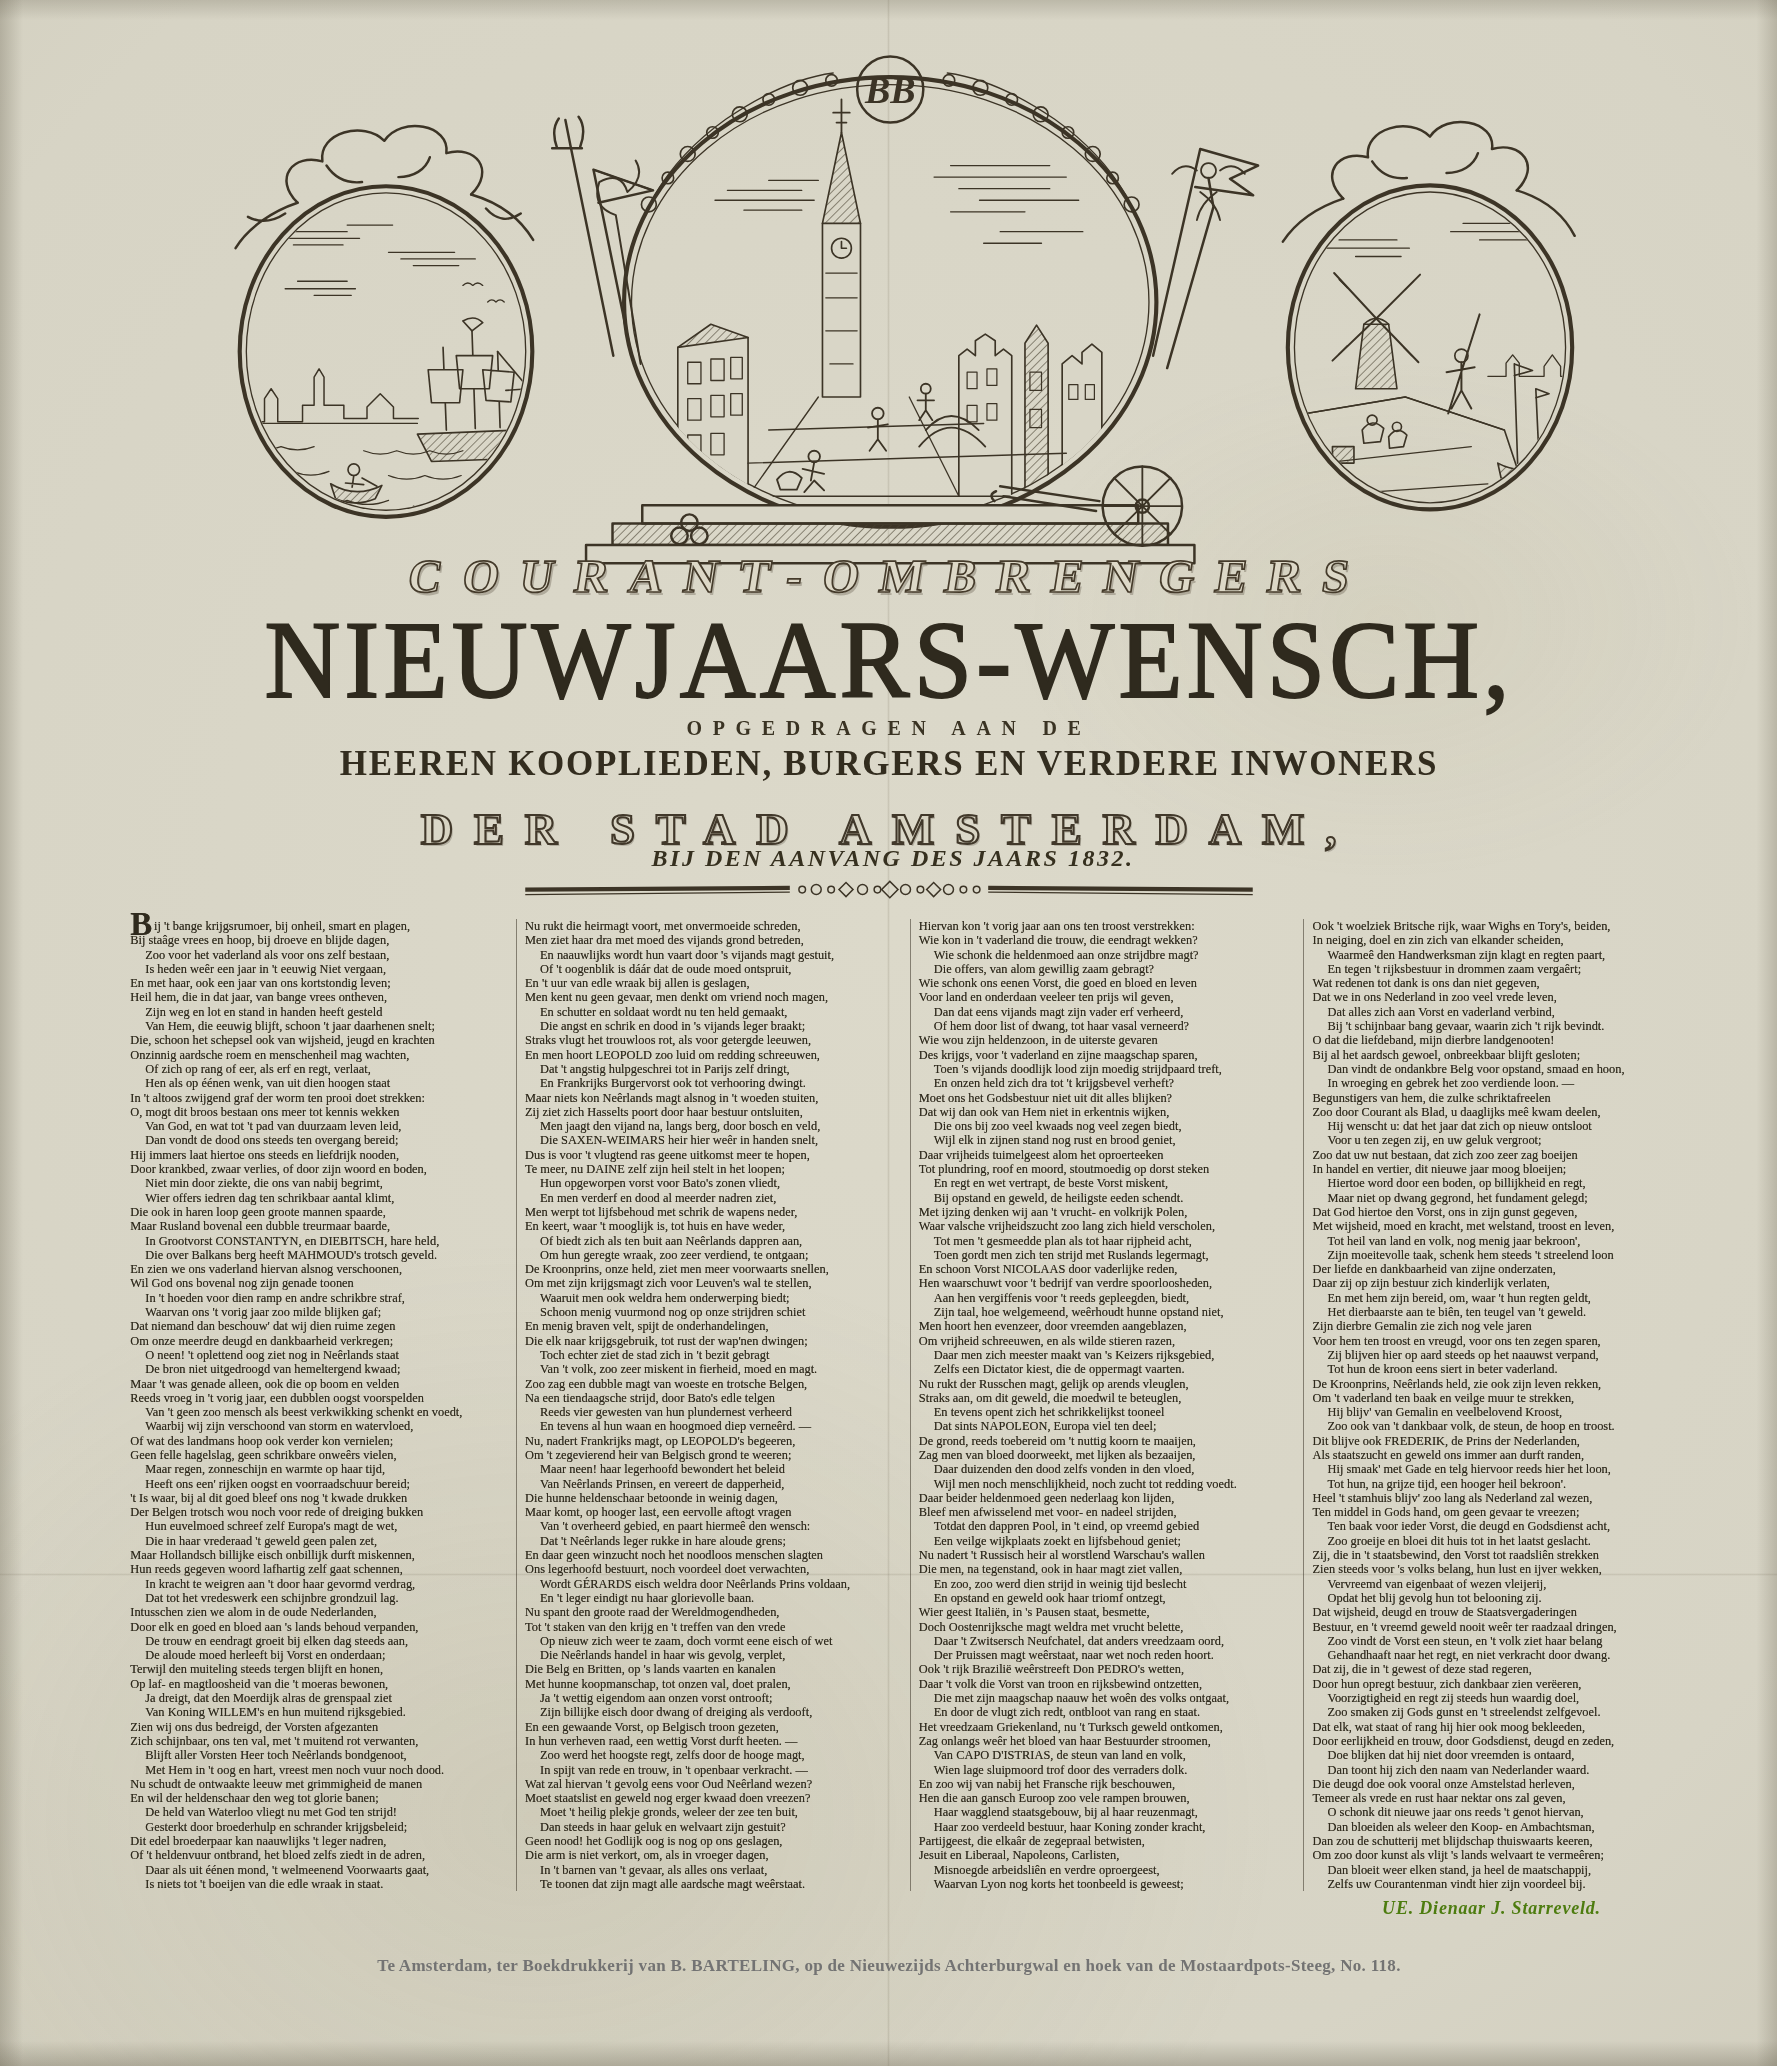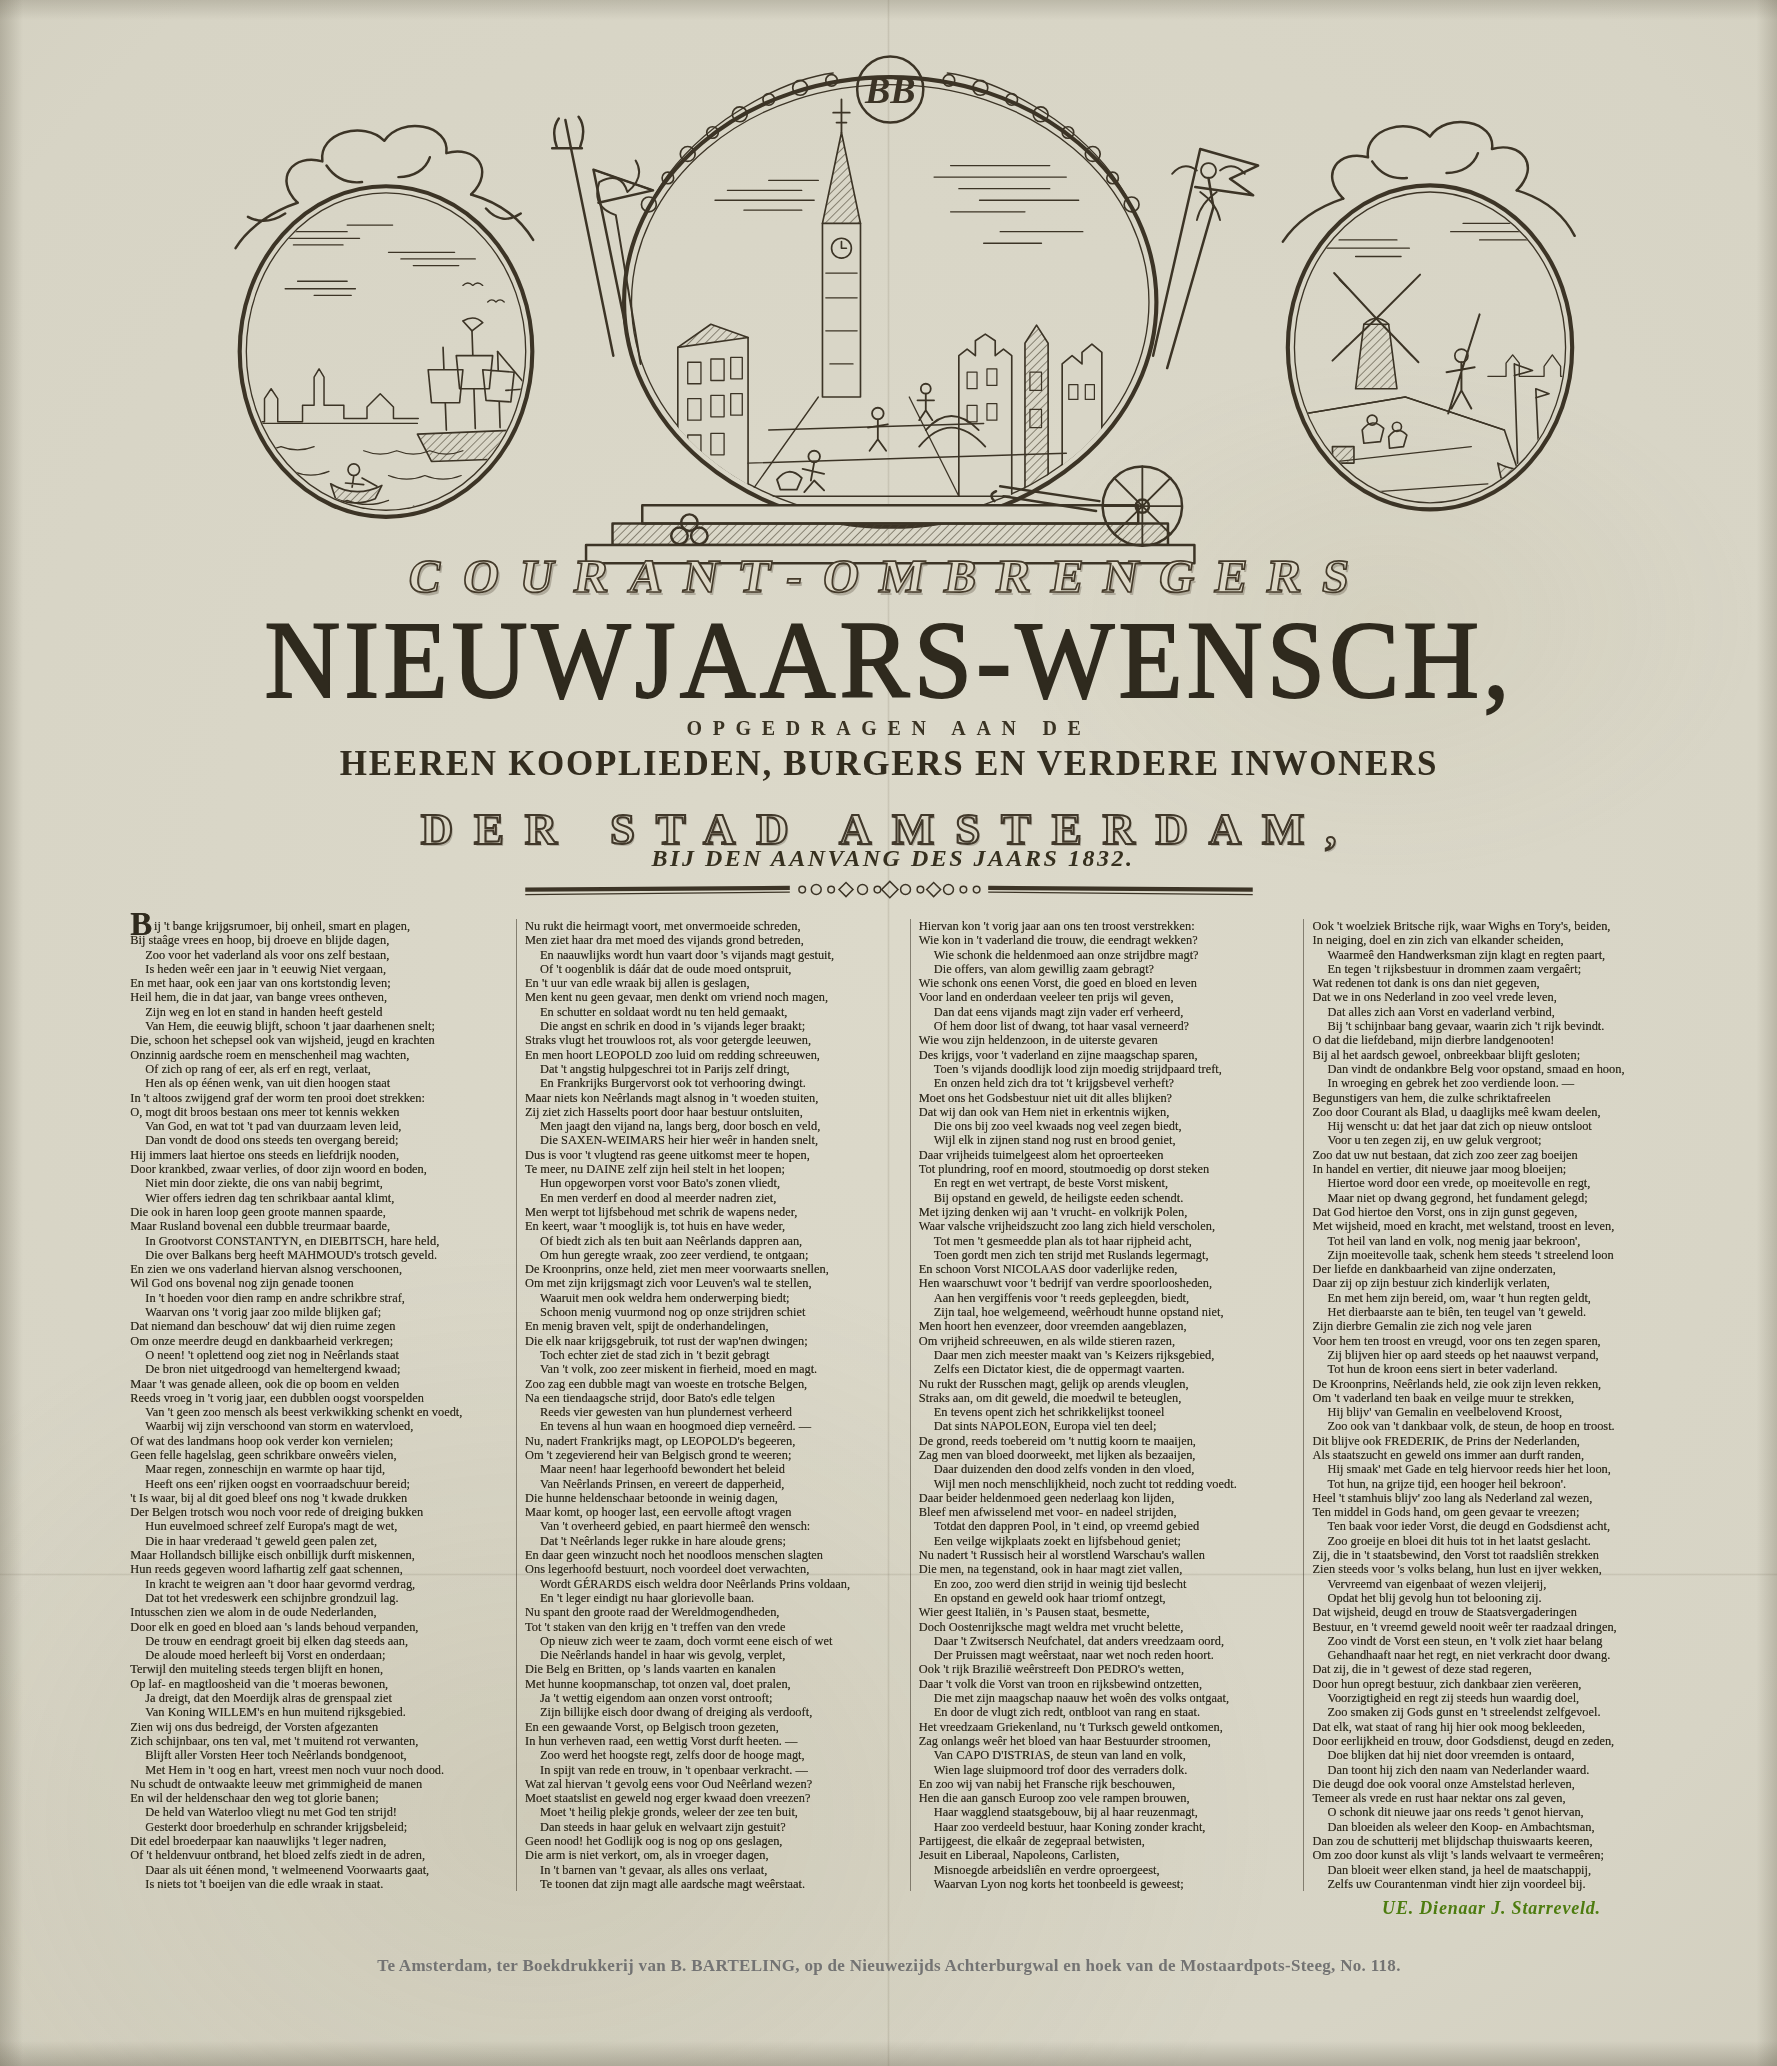--- a/index.html
+++ b/index.html
@@ -527,21 +527,21 @@
       <div class="poem-line">O dat die liefdeband, mijn dierbre landgenooten!</div>
       <div class="poem-line">Bij al het aardsch gewoel, onbreekbaar blijft gesloten;</div>
       <div class="poem-line indent">Dan vindt de ondankbre Belg voor opstand, smaad en hoon,</div>
       <div class="poem-line indent">In wroeging en gebrek het zoo verdiende loon. —</div>
       <div class="poem-line">Begunstigers van hem, die zulke schriktafreelen</div>
       <div class="poem-line">Zoo door Courant als Blad, u daaglijks meê kwam deelen,</div>
       <div class="poem-line indent">Hij wenscht u: dat het jaar dat zich op nieuw ontsloot</div>
       <div class="poem-line indent">Voor u ten zegen zij, en uw geluk vergroot;</div>
       <div class="poem-line">Zoo dat uw nut bestaan, dat zich zoo zeer zag boeijen</div>
       <div class="poem-line">In handel en vertier, dit nieuwe jaar moog bloeijen;</div>
-      <div class="poem-line indent">Hiertoe word door een vrede, op moeitevolle en regt,</div>
+      <div class="poem-line indent">Hiertoe word door een boden, op billijkheid en regt,</div>
       <div class="poem-line indent">Maar niet op dwang gegrond, het fundament gelegd;</div>
       <div class="poem-line">Dat God hiertoe den Vorst, ons in zijn gunst gegeven,</div>
       <div class="poem-line">Met wijsheid, moed en kracht, met welstand, troost en leven,</div>
       <div class="poem-line indent">Tot heil van land en volk, nog menig jaar bekroon',</div>
       <div class="poem-line indent">Zijn moeitevolle taak, schenk hem steeds 't streelend loon</div>
       <div class="poem-line">Der liefde en dankbaarheid van zijne onderzaten,</div>
       <div class="poem-line">Daar zij op zijn bestuur zich kinderlijk verlaten,</div>
       <div class="poem-line indent">En met hem zijn bereid, om, waar 't hun regten geldt,</div>
       <div class="poem-line indent">Het dierbaarste aan te biên, ten teugel van 't geweld.</div>
       <div class="poem-line">Zijn dierbre Gemalin zie zich nog vele jaren</div>

